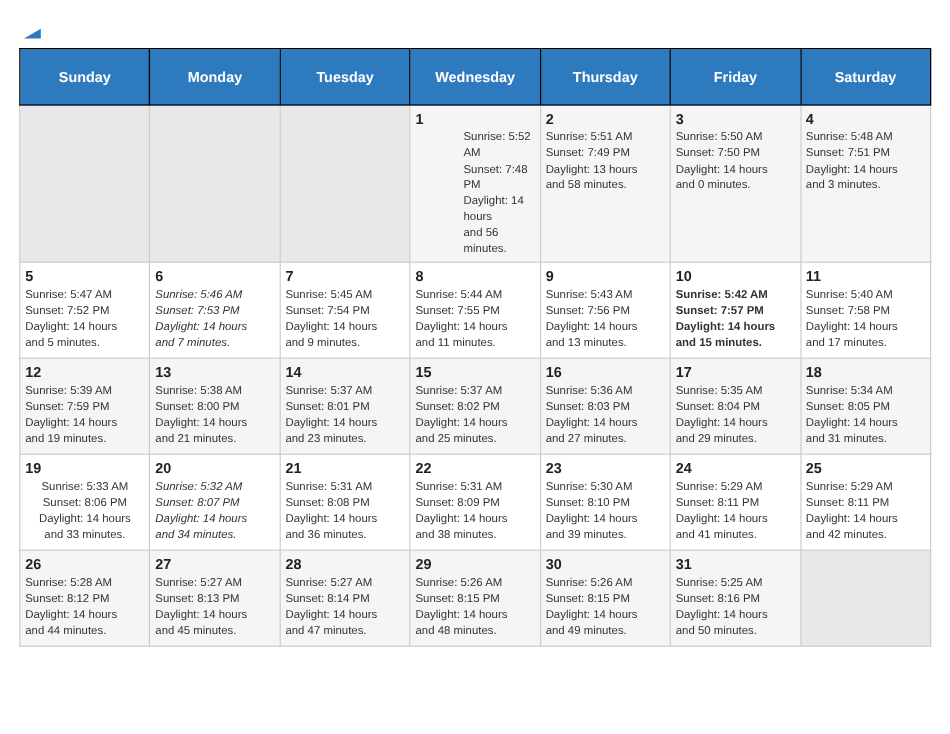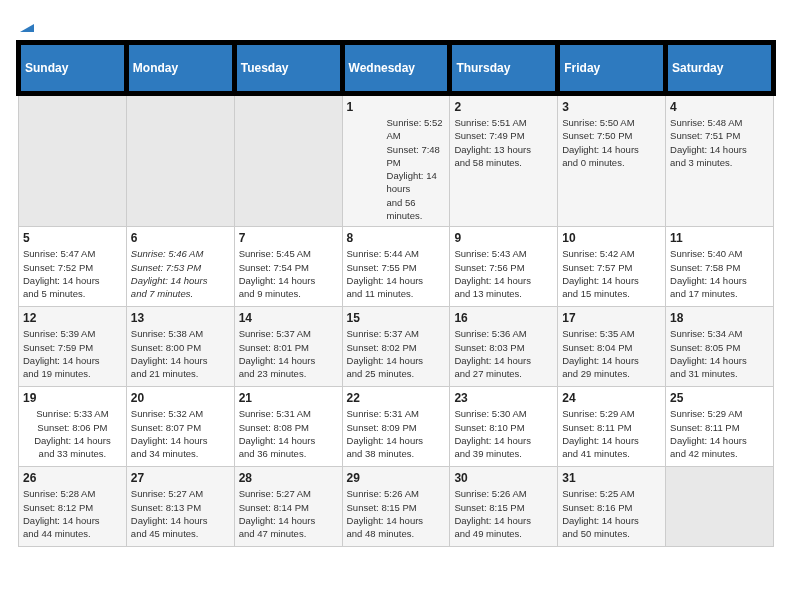--- a/index.html
+++ b/index.html
@@ -41,22 +41,22 @@
       width: 100%;
       border-collapse: collapse;
       table-layout: fixed;
     }
     thead th {
       background-color: #2e7abf;
       color: #fff;
       font-size: 12px;
       font-weight: bold;
       padding: 16px 4px;
-      text-align: left;
-      border: 5px solid #000000;
+      text-align: center;
+      border: 1px solid #000000;
     }
     tbody td {
       border: 1px solid #ccc;
       vertical-align: top;
       padding: 4px;
       font-size: 10px;
       color: #222;
       height: 80px;
     }
     tbody tr:nth-child(odd) td {
@@ -176,21 +176,21 @@
         </td>
         <td>
           <span class="day-number">9</span>
           <div class="day-info" style="white-space: pre-line;">Sunrise: 5:43 AM
 Sunset: 7:56 PM
 Daylight: 14 hours
 and 13 minutes.</div>
         </td>
         <td>
           <span class="day-number">10</span>
-          <div class="day-info" style="white-space: pre-line;">Sunrise: 5:42 AM
+          <div class="day-info" style="white-space: pre-line; font-weight: bold;">Sunrise: 5:42 AM
 Sunset: 7:57 PM
 Daylight: 14 hours
 and 15 minutes.</div>
         </td>
         <td>
           <span class="day-number">11</span>
           <div class="day-info" style="white-space: pre-line;">Sunrise: 5:40 AM
 Sunset: 7:58 PM
 Daylight: 14 hours
 and 17 minutes.</div>
@@ -250,21 +250,21 @@
       <tr>
         <td>
           <span class="day-number">19</span>
           <div class="day-info" style="white-space: pre-line; text-align: center;">Sunrise: 5:33 AM
 Sunset: 8:06 PM
 Daylight: 14 hours
 and 33 minutes.</div>
         </td>
         <td>
           <span class="day-number">20</span>
-          <div class="day-info" style="white-space: pre-line;">Sunrise: 5:32 AM
+          <div class="day-info" style="white-space: pre-line; font-style: italic;">Sunrise: 5:32 AM
 Sunset: 8:07 PM
 Daylight: 14 hours
 and 34 minutes.</div>
         </td>
         <td>
           <span class="day-number">21</span>
           <div class="day-info" style="white-space: pre-line;">Sunrise: 5:31 AM
 Sunset: 8:08 PM
 Daylight: 14 hours
 and 36 minutes.</div>

